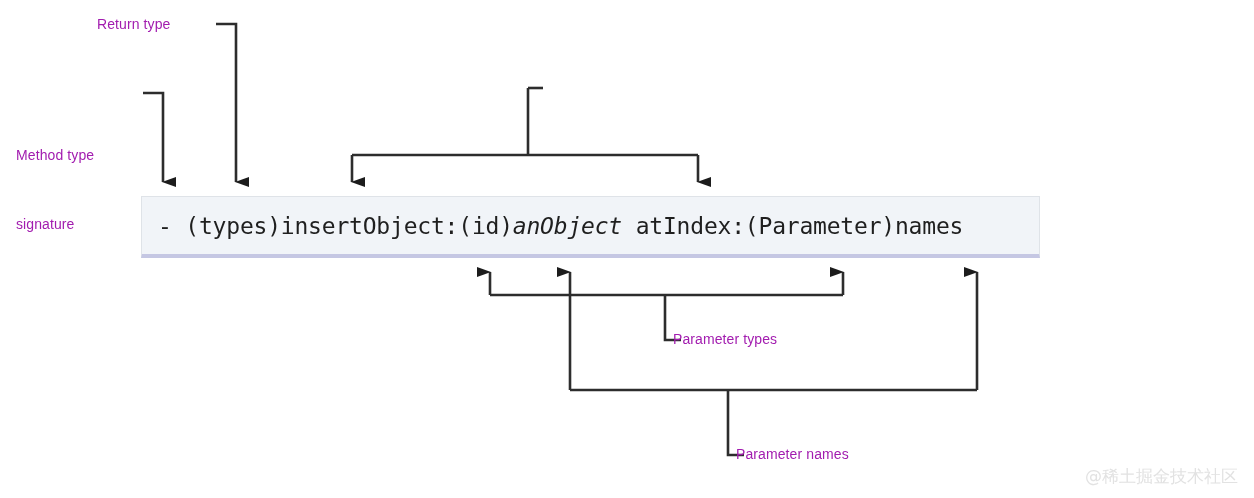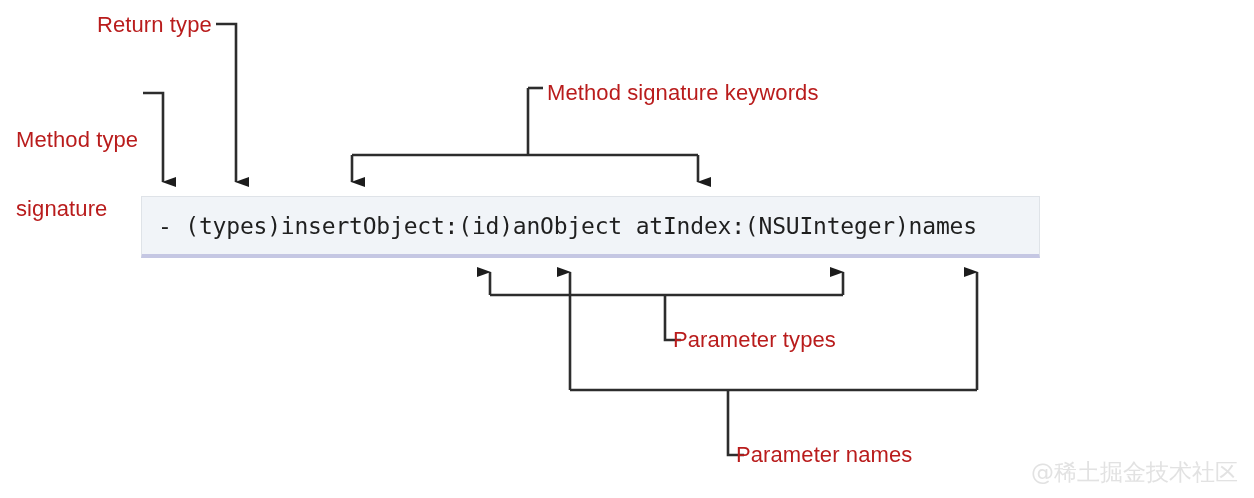--- a/index.html
+++ b/index.html
@@ -21,23 +21,23 @@
     position: absolute;
     left: 0;
     top: 0;
     width: 1254px;
     height: 498px;
     display: block;
   }
   .annot-label {
     position: absolute;
     font-family: "Liberation Sans", sans-serif;
-    font-size: 22px;
+    font-size: 14px;
     line-height: 23px;
-    color: #b91c1c;
+    color: #a21caf;
     white-space: pre;
     letter-spacing: 0.1px;
   }
   #code-box {
     position: absolute;
     left: 141px;
     top: 196px;
     width: 899px;
     height: 62px;
     background: #f1f4f8;
@@ -50,27 +50,28 @@
     left: 158px;
     top: 210px;
     font-family: "DejaVu Sans Mono", monospace;
     font-size: 23px;
     line-height: 32px;
     color: #1f1f1f;
     white-space: pre;
     letter-spacing: -0.2px;
   }
   #code-text .ital {
+    font-style: italic;
   }
   #watermark {
     position: absolute;
     right: 16px;
     bottom: 10px;
     font-family: "DejaVu Sans", sans-serif;
-    font-size: 23px;
+    font-size: 17px;
     color: #e2e2e2;
     white-space: pre;
   }
 </style>
 </head>
 <body>
 
 <div id="diagram-root">
 
   <svg id="diagram-svg" viewBox="0 0 1254 498">
@@ -103,30 +104,29 @@
       <path d="M570,390 L977,390"></path>
       <path d="M570,390 L570,272" marker-end="url(#arrow-up)"></path>
       <path d="M977,390 L977,272" marker-end="url(#arrow-up)"></path>
       <path d="M728,390 L728,455 L744,455"></path>
 
     </g>
   </svg>
 
   <div id="code-box"></div>
 
-  <div id="code-text"><span>- (types)insertObject:(id)</span><span class="ital">anObject</span><span> atIndex:(NSUInteger)</span><span>names</span></div>
+  <div id="code-text"><span>- (types)insertObject:(id)</span><span class="ital">anObject</span><span> atIndex:(Parameter)</span><span>names</span></div>
 
-  <div class="annot-label" style="left:16px; top:82px;">
+  <div class="annot-label" style="left:16px; top:98px;">
     <div>Method type</div>
     <div>signature</div>
   </div>
 
   <div class="annot-label" style="left:97px; top:13px;">Return type</div>
 
-  <div class="annot-label" style="left:547px; top:81px;">Method signature keywords</div>
 
   <div class="annot-label" style="left:736px; top:443px;">Parameter names</div>
 
   <div class="annot-label" style="left:673px; top:328px;">Parameter types</div>
 
   <div id="watermark">@稀土掘金技术社区</div>
 
 </div>
 
 </body></html>

